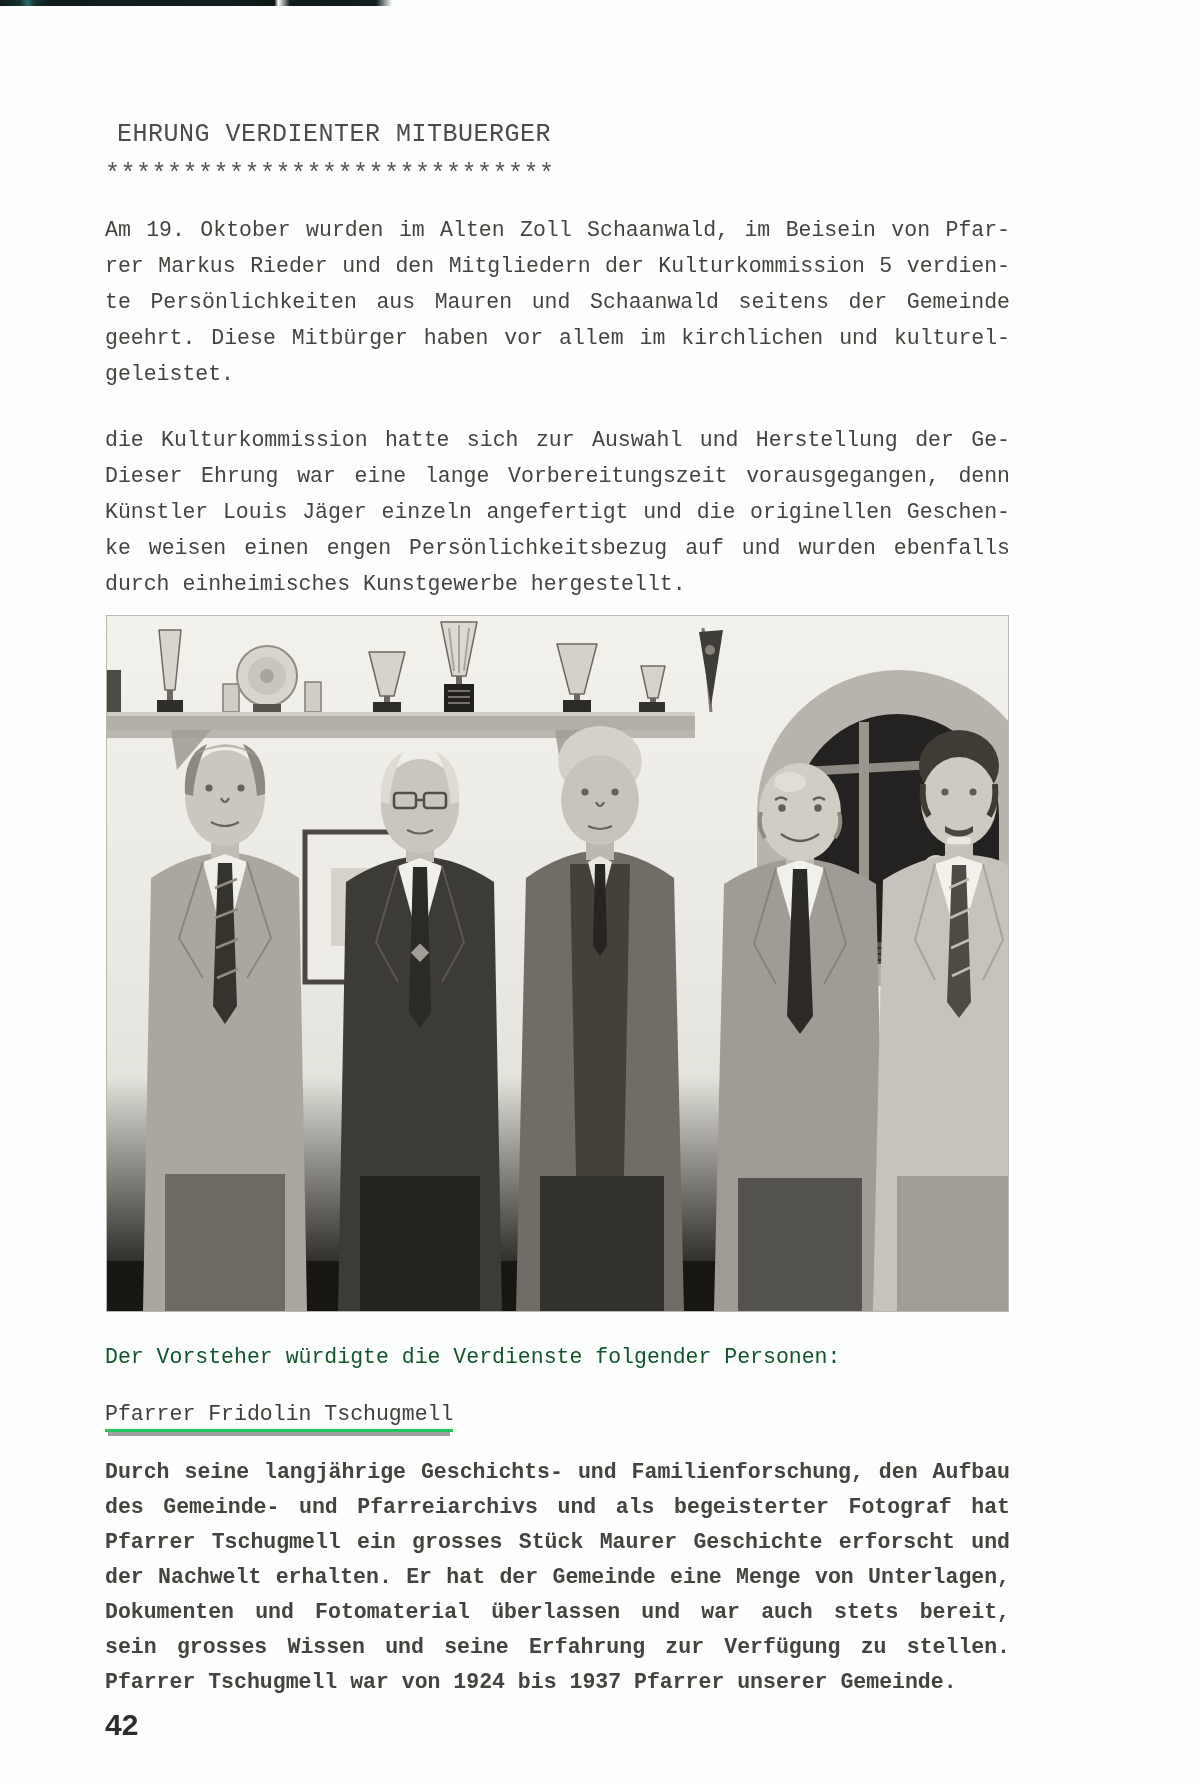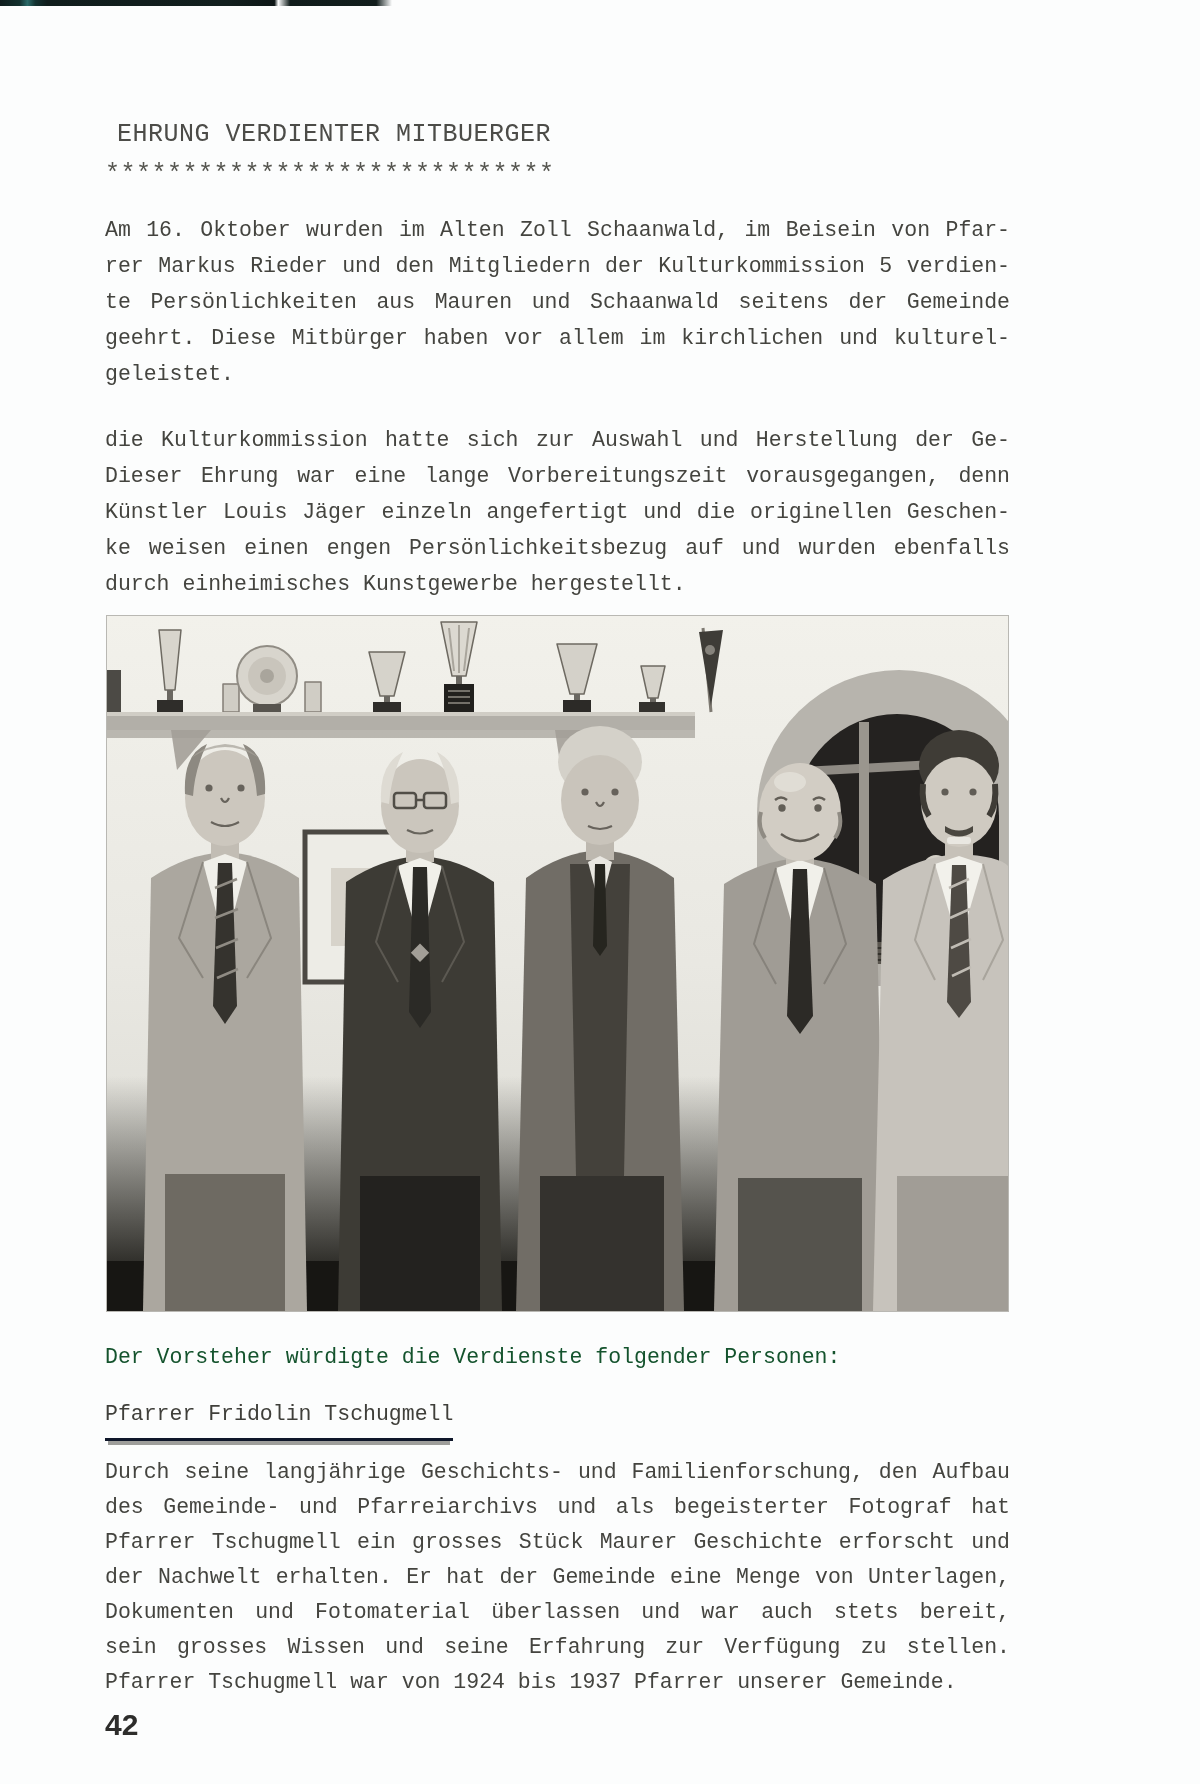--- a/index.html
+++ b/index.html
@@ -17,53 +17,53 @@
       #101c1b 74%,#121e1d 96%,rgba(13,23,22,0) 100%);
   }
   .content{width:905px;margin-left:105px;padding-top:108px;}
   .doc-title{
     margin:12px;font-weight:400;font-size:25px;line-height:30px;
     letter-spacing:.5px;color:#4c4c48;
   }
   .asterisks{font-size:25px;line-height:26px;margin-top:2px;letter-spacing:.5px;color:#55554f;}
   .para{margin-top:24px;}
   .para.p2{margin-top:30px;}
-  .para.p3{margin-top:26px;}
+  .para.p3{margin-top:26px;font-weight:bold;}
   .para.p3 .line{line-height:35px;}
   .line{
     font-size:21.5px;line-height:36px;white-space:normal;
     text-align:justify;text-align-last:justify;color:#44443f;
   }
   .line.last{text-align-last:left;}
   .photo-figure{margin:14px 0 0 2px;width:901px;height:695px;outline:1px solid #b9b8b3;}
   .photo-figure svg{display:block;width:901px;height:695px;}
   .intro-line{margin-top:28px;font-size:21.5px;line-height:36px;color:#14532d;}
   .section-heading{margin-top:24px;font-size:21.5px;line-height:30px;font-weight:400;color:#3f3f3a;}
   .section-heading span{
-    border-bottom:3px solid #0f172a;padding-bottom:12px;
+    border-bottom:3px solid #22c55e;padding-bottom:3px;
     box-shadow:0 7px 0 -3px rgba(80,80,75,.55);
   }
   .page-number{
     margin-top:8px;
     font-family:"Liberation Sans","DejaVu Sans",sans-serif;
     font-weight:700;font-size:30px;line-height:34px;color:#2d2d2b;
   }
 </style>
 </head>
 <body>
 
 <div class="scan-bar"></div>
 
 <div class="content">
 
   <h1 class="doc-title">EHRUNG VERDIENTER MITBUERGER</h1>
   <div class="asterisks">*****************************</div>
 
   <div class="para p1">
-    <div class="line">Am 16. Oktober wurden im Alten Zoll Schaanwald, im Beisein von Pfar-</div>
+    <div class="line">Am 19. Oktober wurden im Alten Zoll Schaanwald, im Beisein von Pfar-</div>
     <div class="line">rer Markus Rieder und den Mitgliedern der Kulturkommission 5 verdien-</div>
     <div class="line">te Persönlichkeiten aus Mauren und Schaanwald seitens der Gemeinde</div>
     <div class="line">geehrt. Diese Mitbürger haben vor allem im kirchlichen und kulturel-</div>
     <div class="line last">geleistet.</div>
   </div>
 
   <div class="para p2">
     <div class="line">die Kulturkommission hatte sich zur Auswahl und Herstellung der Ge-</div>
     <div class="line">Dieser Ehrung war eine lange Vorbereitungszeit vorausgegangen, denn</div>
     <div class="line">Künstler Louis Jäger einzeln angefertigt und die originellen Geschen-</div>

